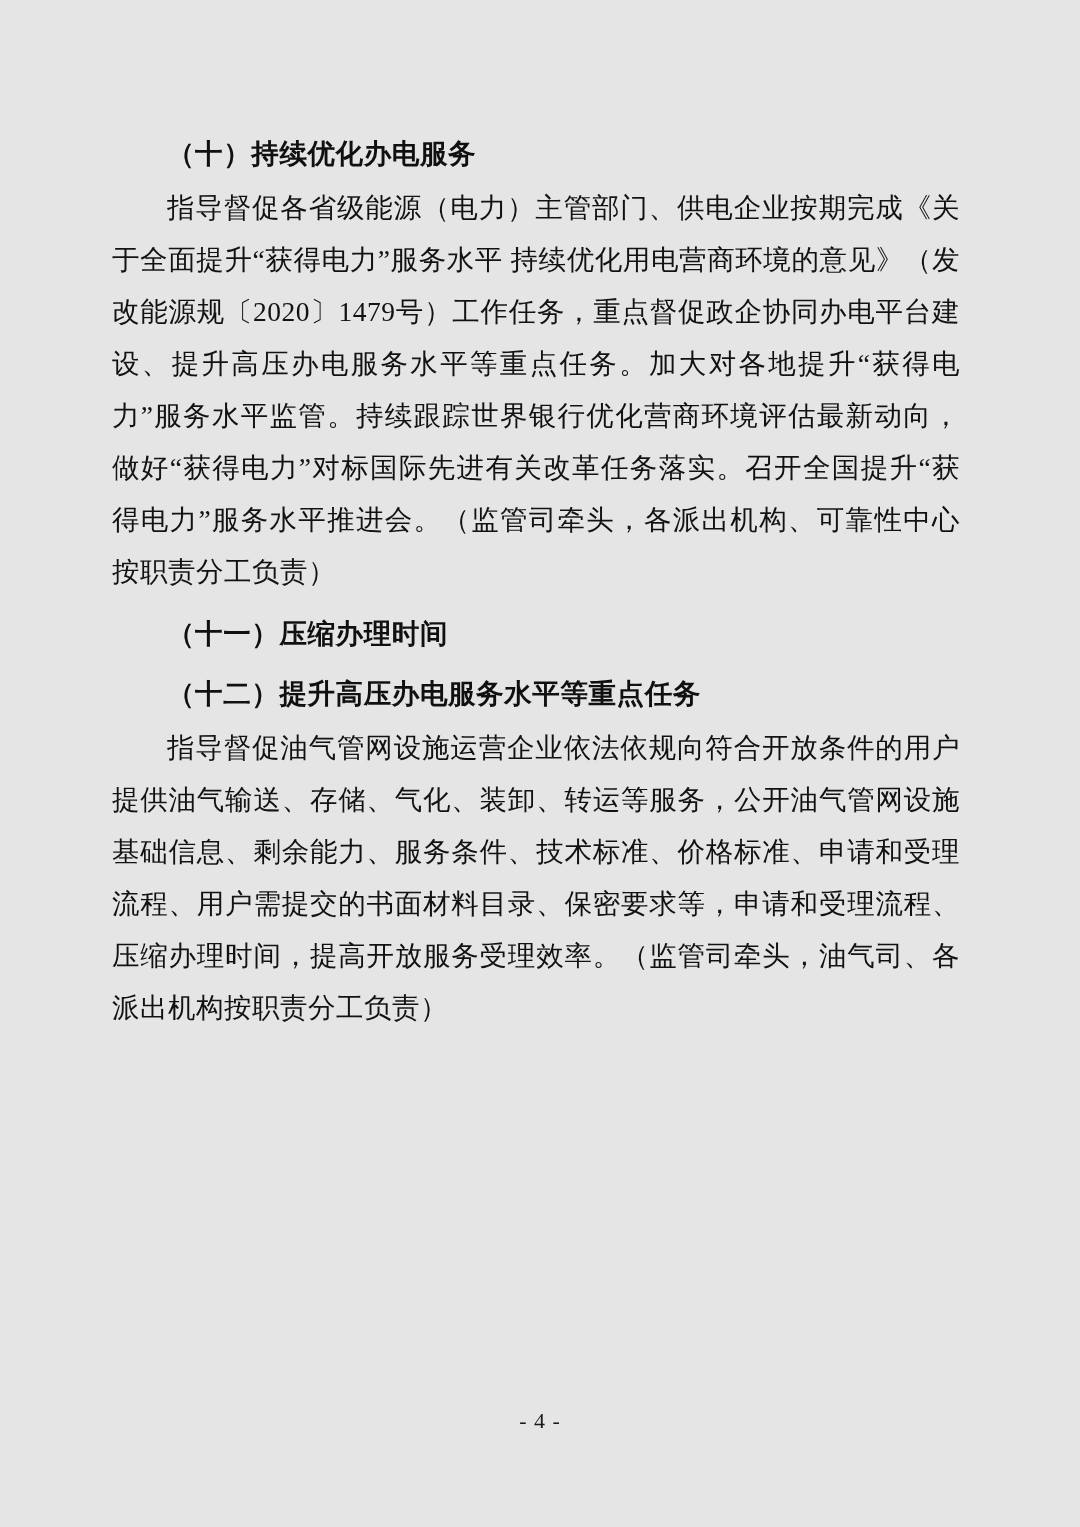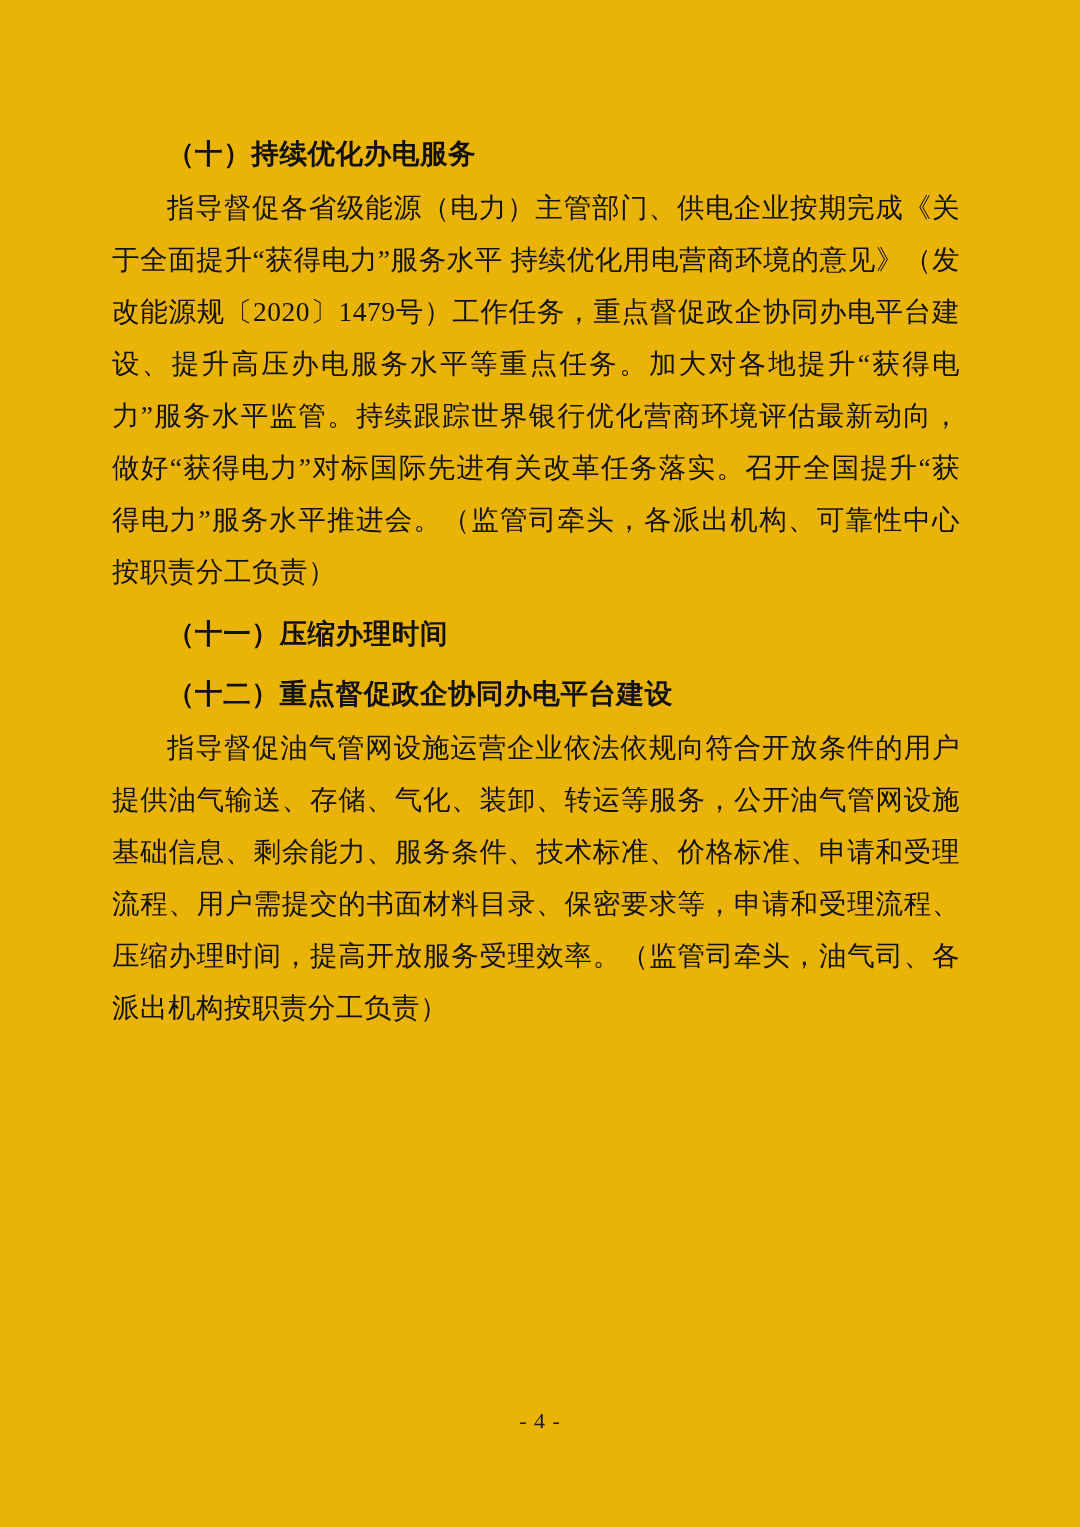--- a/index.html
+++ b/index.html
@@ -4,21 +4,21 @@
 <style>
   html, body {
     margin: 0;
     padding: 0;
     background: #ffffff;
   }
   .page {
     position: relative;
     width: 1080px;
     height: 1527px;
-    background: #eab308;
+    background: #e5e5e5;
     margin: 0 auto;
     overflow: hidden;
     font-family: "Liberation Serif", serif;
     color: #121212;
   }
   .content {
     position: absolute;
     left: 112px;
     top: 128px;
     width: 860px;
@@ -71,20 +71,20 @@
 
     <h2 class="heading">（十）持续优化办电服务</h2>
     <p class="para">指导督促各省级能源（电力）主管部门、供电企业按期完成《关于全面提升“获得电力”服务水平 持续优化用电营商环境的意见》（发改能源规〔2020〕1479号）工作任务，重点督促政企协同办电平台建设、提升高压办电服务水平等重点任务。加大对各地提升“获得电力”服务水平监管。持续跟踪世界银行优化营商环境评估最新动向，做好“获得电力”对标国际先进有关改革任务落实。召开全国提升“获得电力”服务水平推进会。（监管司牵头，各派出机构、可靠性中心按职责分工负责）</p>
 
     <div class="spacer-sm"></div>
 
     <h2 class="heading">（十一）压缩办理时间</h2>
 
     <div class="spacer-sm"></div>
 
-    <h2 class="heading">（十二）重点督促政企协同办电平台建设</h2>
+    <h2 class="heading">（十二）提升高压办电服务水平等重点任务</h2>
     <p class="para">指导督促油气管网设施运营企业依法依规向符合开放条件的用户提供油气输送、存储、气化、装卸、转运等服务，公开油气管网设施基础信息、剩余能力、服务条件、技术标准、价格标准、申请和受理流程、用户需提交的书面材料目录、保密要求等，申请和受理流程、压缩办理时间，提高开放服务受理效率。（监管司牵头，油气司、各派出机构按职责分工负责）</p>
 
   </div>
 
   <div class="footer">- 4 -</div>
 
 </div>
 
 </body></html>

